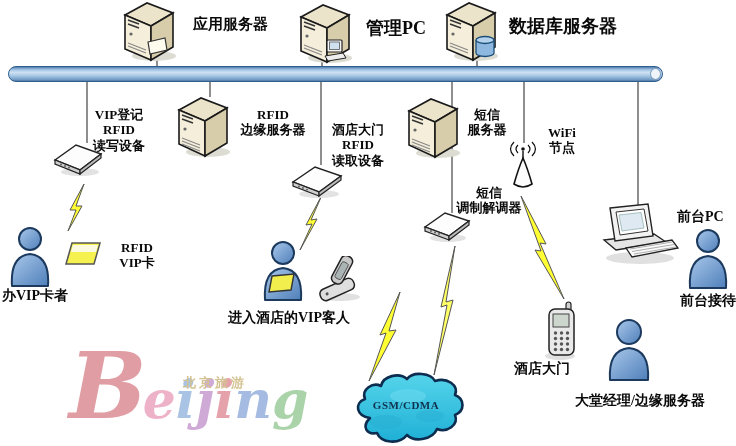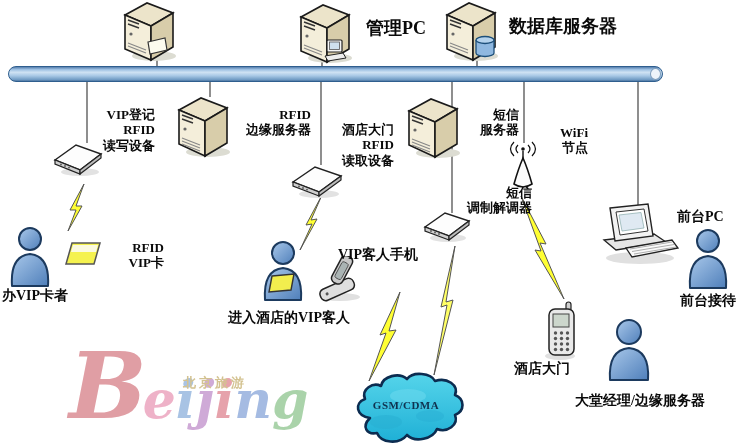--- a/index.html
+++ b/index.html
@@ -4,21 +4,21 @@
 <style>
   html,body{margin:0;padding:0;background:#fff;}
   #canvas{position:relative;width:736px;height:446px;background:#ffffff;overflow:hidden;
           font-family:"Liberation Serif",serif;}
   svg{display:block;}
   .layer{position:absolute;left:0;top:0;width:736px;height:446px;pointer-events:none;}
   .icon{position:absolute;}
   .lbl{position:absolute;font-weight:bold;font-size:14px;color:#0a0a0a;
        white-space:pre-line;line-height:1.18;}
   .lbl.c{text-align:center;}
-  .lbl.small{font-size:13px;text-align:right;}
+  .lbl.small{font-size:13px;}
   
   #bus{position:absolute;left:8px;top:66px;width:655px;height:16px;border-radius:8px;
        background:linear-gradient(180deg,#567fae 0%,#9dc0e2 18%,#cfe2f3 38%,#a9c9e6 62%,#6d98c2 92%,#4d759f 100%);
        border:1px solid #2f5e8e;box-sizing:border-box;}
   #bus .cap{position:absolute;right:1px;top:1px;width:11px;height:12px;border-radius:50%;
        background:#eef4fa;border:1px solid #7d9cbb;box-sizing:border-box;}
   
   #cloud-label{position:absolute;left:366px;top:399px;width:80px;text-align:center;
        font-size:11px;font-weight:bold;color:#10324f;letter-spacing:.5px;}
   
@@ -281,41 +281,41 @@
           </linearGradient>
         </defs>
       <path d="M22,48 C8,46 6,33 17,29 C13,19 25,12 33,16 C35,6 51,2 59,9 C65,1 83,3 87,11 C99,7 111,15 107,25 C117,29 117,41 107,45 C111,55 99,63 89,59 C85,69 67,73 59,65 C51,75 33,73 29,63 C19,65 13,57 22,48 Z" fill="url(#cg)" stroke="#0c2c50" stroke-width="2.6" stroke-linejoin="round"></path>
       <ellipse cx="38" cy="52" rx="16" ry="7" fill="#28aed2" opacity=".55"></ellipse>
       <ellipse cx="82" cy="46" rx="14" ry="6" fill="#28aed2" opacity=".45"></ellipse>
       <ellipse cx="60" cy="26" rx="18" ry="7" fill="#6fdcef" opacity=".5"></ellipse>
     </svg>
   </div>
   <div id="cloud-label">GSM/CDMA</div>
 
+  <div class="lbl" style="left:193px;top:16px;font-size:15px;">应用服务器</div>
   <div class="lbl" style="left:366px;top:18px;font-size:18px;">管理PC</div>
   <div class="lbl" style="left:509px;top:16px;font-size:18px;">数据库服务器</div>
   <div class="lbl c small" style="left:83px;top:107px;width:72px;">VIP登记
 RFID
 读写设备</div>
   <div class="lbl c small" style="left:235px;top:107px;width:76px;">RFID
 边缘服务器</div>
   <div class="lbl c small" style="left:322px;top:122px;width:72px;">酒店大门
 RFID
 读取设备</div>
   <div class="lbl c small" style="left:455px;top:107px;width:64px;">短信
 服务器</div>
   <div class="lbl c small" style="left:536px;top:125px;width:52px;">WiFi
 节点</div>
   <div class="lbl" style="left:677px;top:209px;">前台PC</div>
   <div class="lbl c small" style="left:446px;top:185px;width:86px;">短信
 调制解调器</div>
   <div class="lbl c small" style="left:110px;top:240px;width:54px;">RFID
 VIP卡</div>
   <div class="lbl" style="left:2px;top:288px;">办VIP卡者</div>
-  <div class="lbl" style="left:338px;top:247px;">VIP客人手机</div>
   <div class="lbl" style="left:228px;top:310px;">进入酒店的VIP客人</div>
   <div class="lbl" style="left:514px;top:361px;">酒店大门</div>
   <div class="lbl" style="left:575px;top:393px;">大堂经理/边缘服务器</div>
   <div class="lbl" style="left:680px;top:293px;">前台接待</div>
 
   <div id="watermark">
     <div id="wm-word" class="letters"><span style="color: rgb(217, 134, 142);">B</span><span style="color: rgb(235, 160, 187);">e</span><span style="color: rgb(147, 181, 222);">i</span><span style="color: rgb(196, 149, 206);">j</span><span style="color: rgb(225, 139, 151);">i</span><span style="color: rgb(143, 171, 219);">n</span><span style="color: rgb(150, 201, 150);">g</span></div>
     <div id="wm-sub" style="color: rgb(201, 180, 118);">北京旅游</div>
   </div>
 

